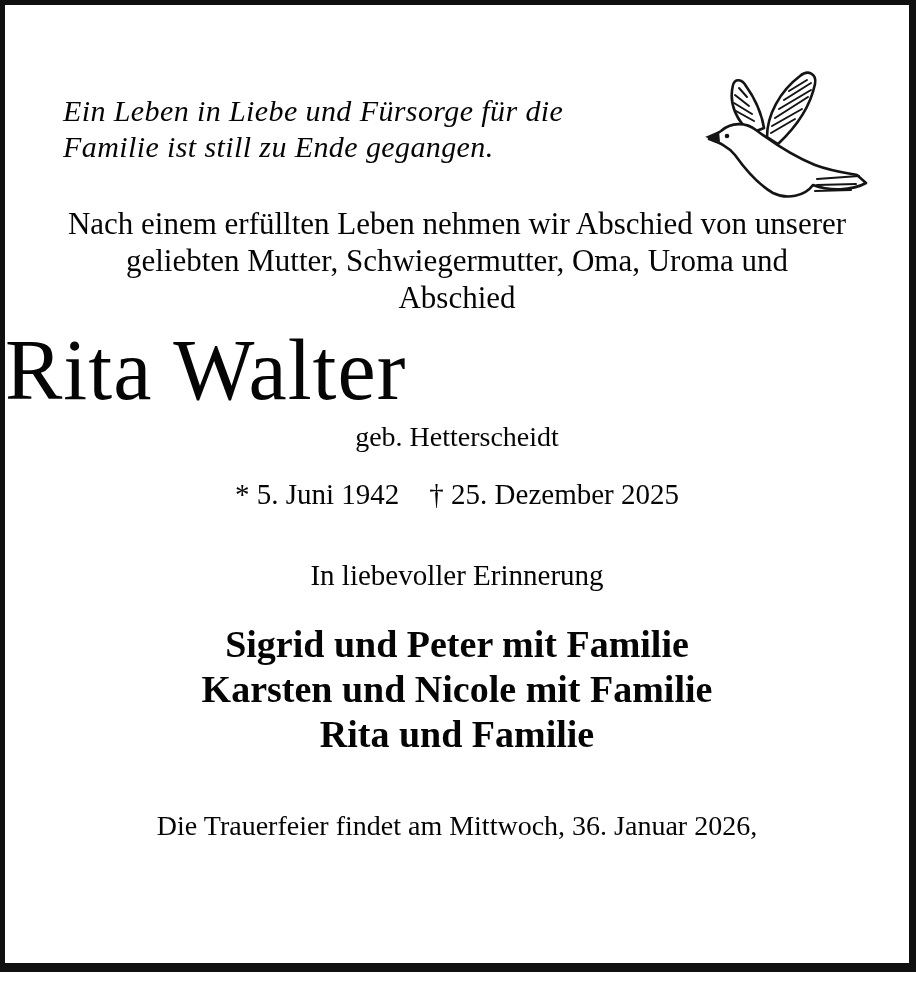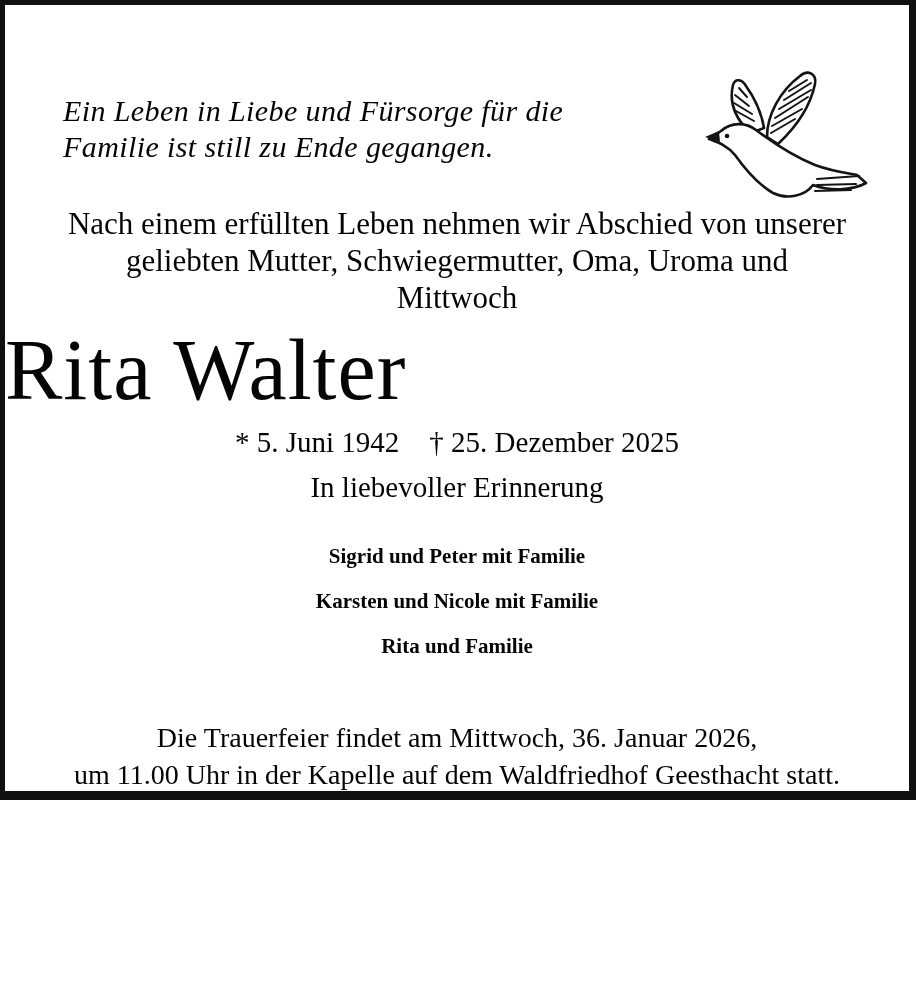--- a/index.html
+++ b/index.html
@@ -3,21 +3,21 @@
 <meta charset="utf-8">
 <style>
   html, body {
     margin: 0;
     padding: 0;
     background: #ffffff;
   }
   .sheet {
     position: relative;
     width: 916px;
-    height: 800px;
+    height: 972px;
     box-sizing: border-box;
     background: #ffffff;
     border-style: solid;
     border-color: #101010;
     border-width: 5px 7px 9px 5px;
     font-family: "Liberation Serif", "DejaVu Serif", serif;
     color: #050505;
     overflow: hidden;
   }
   .epigraph {
@@ -42,39 +42,39 @@
     font-weight: normal;
     letter-spacing: 1px;
   }
   .maiden {
     margin-top: 6px;
     text-align: center;
     font-size: 28px;
     line-height: 34px;
   }
   .dates {
-    margin-top: 12px;
+    margin-top: 24px;
     text-align: center;
     font-size: 29px;
     line-height: 33px;
   }
   .dates .death-part {
     margin-left: 30px;
   }
   .remembrance {
-    margin-top: 12px;
+    margin-top: 48px;
     text-align: center;
     font-size: 29px;
     line-height: 33px;
   }
   .mourners {
     margin-top: 30px;
     text-align: center;
     font-weight: bold;
-    font-size: 21px;
+    font-size: 38px;
     line-height: 45px;
   }
   .funeral {
     margin-top: 50px;
     text-align: center;
     font-size: 28px;
     line-height: 37px;
   }
   .dove {
     position: absolute;
@@ -111,36 +111,36 @@
   </div>
 
   <div class="epigraph">
     <div>Ein Leben in Liebe und Fürsorge für die</div>
     <div>Familie ist still zu Ende gegangen.</div>
   </div>
 
   <div class="intro">
     <div>Nach einem erfüllten Leben nehmen wir Abschied von unserer</div>
     <div>geliebten Mutter, Schwiegermutter, Oma, Uroma und</div>
-    <div>Mittwoch</div>
+    <div>Abschied</div>
   </div>
 
   <h1 class="name">Rita Walter</h1>
 
+  <div class="maiden">geb. Hetterscheidt</div>
 
   <div class="dates">
     <span class="birth-part">* 5. Juni 1942</span><span class="death-part">† 25. Dezember 2025</span>
   </div>
 
   <div class="remembrance">In liebevoller Erinnerung</div>
 
   <div class="mourners">
     <div>Sigrid und Peter mit Familie</div>
     <div>Karsten und Nicole mit Familie</div>
     <div>Rita und Familie</div>
   </div>
 
   <div class="funeral">
     <div>Die Trauerfeier findet am Mittwoch, 36. Januar 2026,</div>
-    <div>um 11.00 Uhr in der Kapelle auf dem Waldfriedhof Geesthacht statt.</div>
   </div>
 
 </div>
 
 </body></html>

